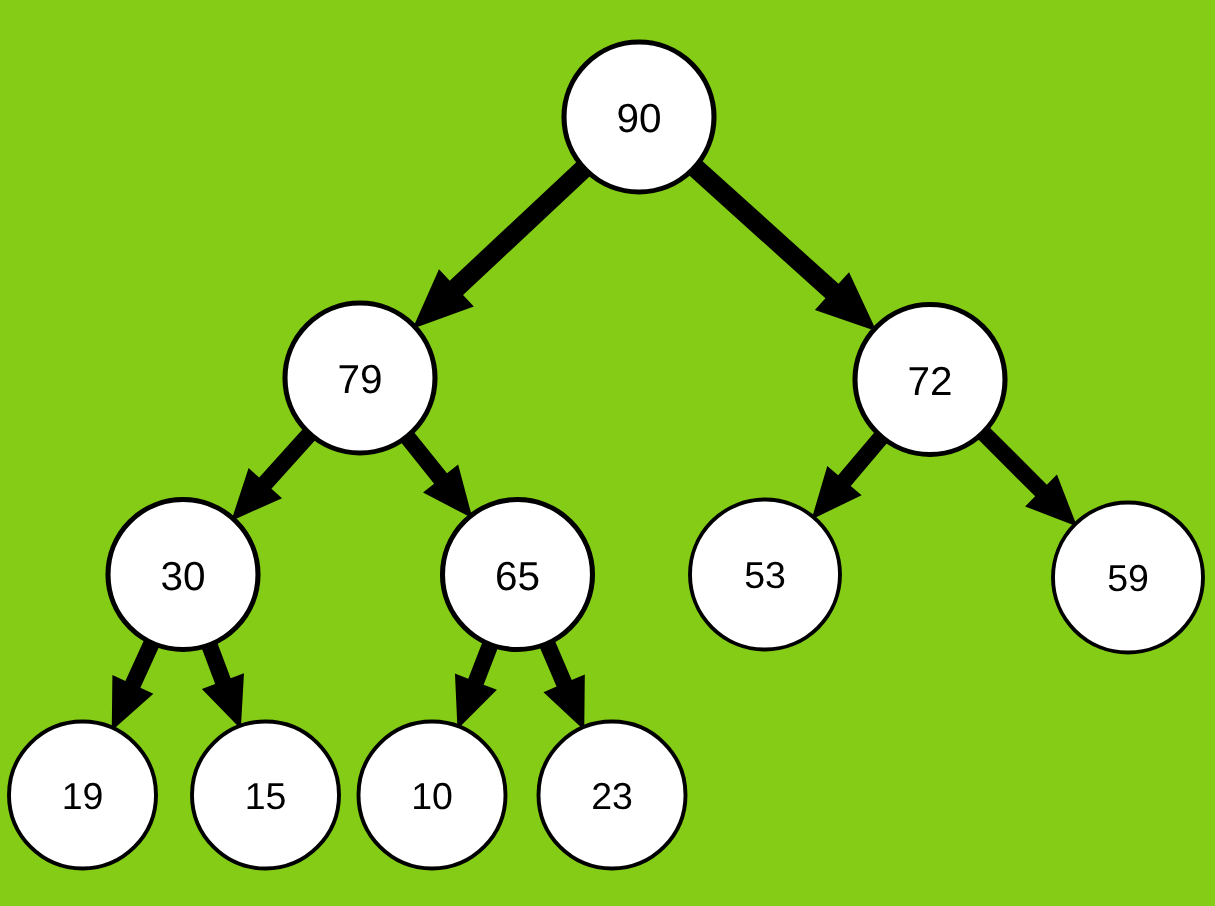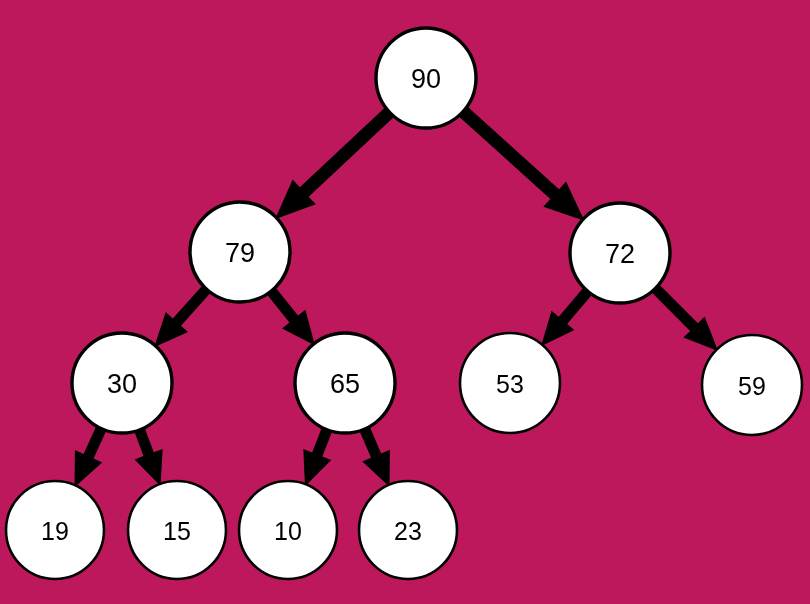--- a/index.html
+++ b/index.html
@@ -7,21 +7,21 @@
     padding: 0;
     background: #ffffff;
   }
   body {
     font-family: "Liberation Sans", sans-serif;
   }
   #canvas {
     position: relative;
     width: 810px;
     height: 604px;
-    background: #be185d;
+    background: #84cc16;
     overflow: hidden;
   }
   #tree-svg {
     position: absolute;
     left: 0;
     top: 0;
     width: 810px;
     height: 604px;
     display: block;
   }

